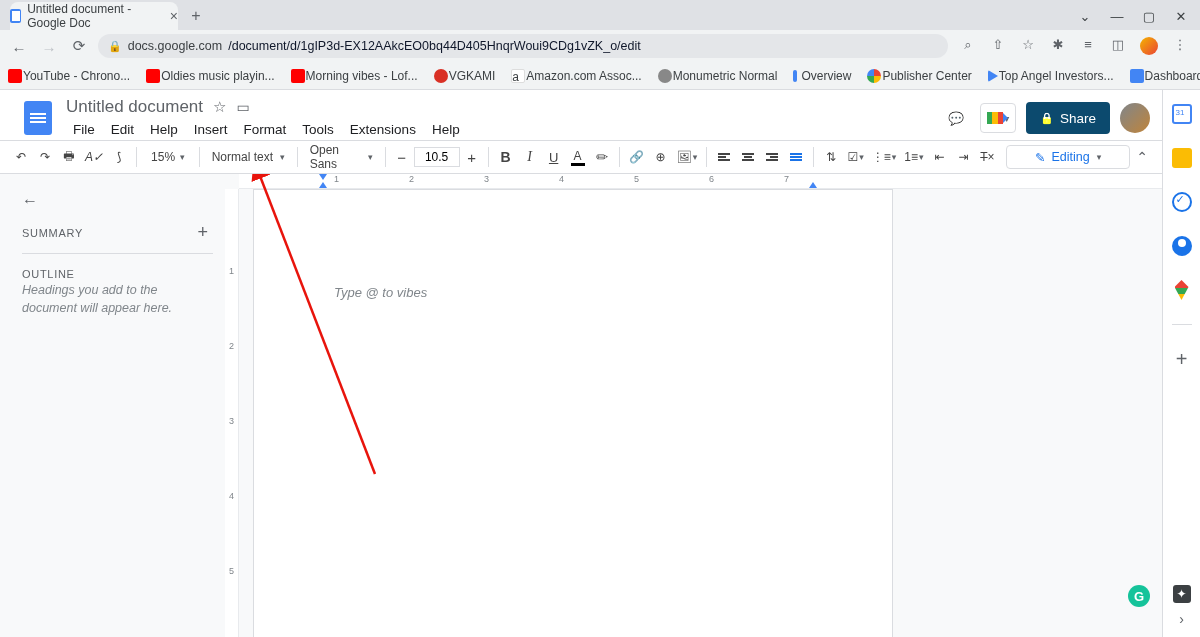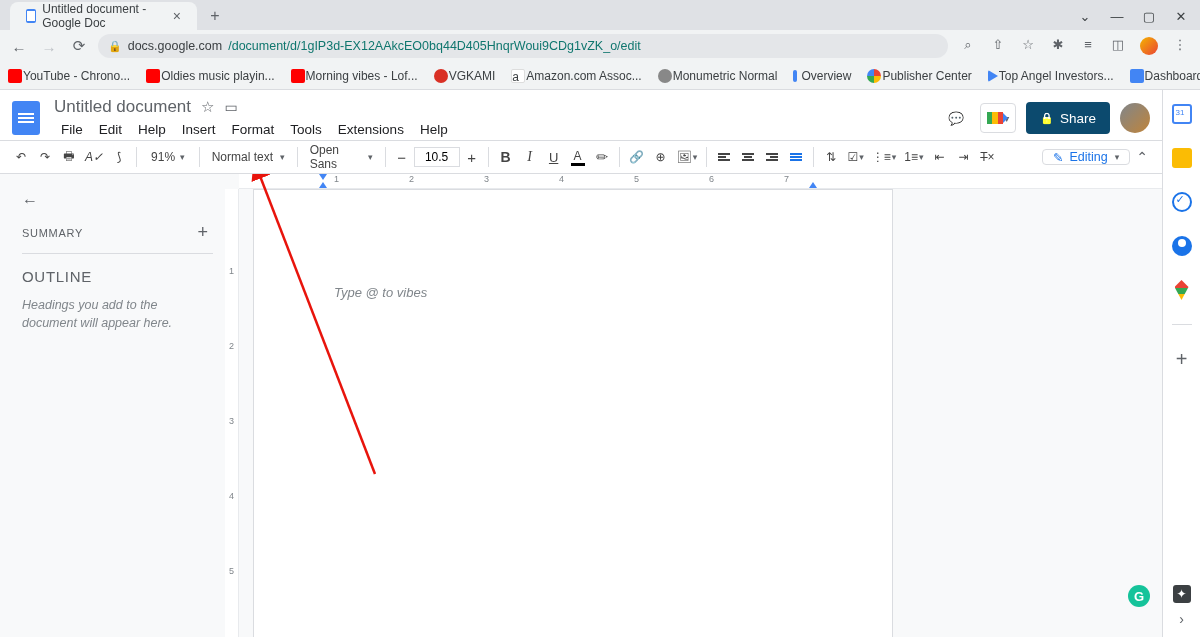--- a/index.html
+++ b/index.html
@@ -1,53 +1,53 @@
 <!DOCTYPE html>
 <html><head>
 <meta charset="utf-8">
 <style>
 * { box-sizing: border-box; margin: 0; padding: 0; }
 body { font-family: Arial, sans-serif; font-size: 13px; color: #202124; width: 1200px; height: 637px; overflow: hidden; background: #f1f3f4; }
 
 
 .chrome-top { background: #dfe1e5; height: 30px; display: flex; align-items: flex-end; padding-left: 10px; }
-.tab { background: #f1f3f4; height: 28px; width: 187px; border-radius: 8px 8px 0 0; display: flex; align-items: center; padding: 0 16px; font-size: 12px; color: #3c4043; gap: 6px; }
+.tab { background: #f1f3f4; height: 28px; width: 168px; border-radius: 8px 8px 0 0; display: flex; align-items: center; padding: 0 0; font-size: 12px; color: #3c4043; gap: 6px; }
 .tab .favicon { width: 14px; height: 14px; background: #4285f4; border-radius: 2px; display:flex;align-items:center;justify-content:center;}
 .tab .favicon::after{content:"";width:8px;height:10px;background:#fff;}
 .tab .close { margin-left: auto; font-size: 14px; color: #5f6368; cursor: pointer; }
 .newtab { width: 24px; height: 24px; display: flex; align-items: center; justify-content: center; font-size: 16px; color: #5f6368; margin-left: 6px; margin-bottom: 2px; cursor: pointer; }
 .win-controls { margin-left: auto; display: flex; gap: 18px; padding: 0 12px 6px 0; color: #3c4043; }
 .win-btn { width: 14px; text-align: center; cursor: pointer; }
 
 .addr-row { background: #f1f3f4; height: 32px; display: flex; align-items: center; padding: 0 8px; gap: 8px; }
 .nav-ico { width: 22px; height: 22px; display: flex; align-items: center; justify-content: center; color: #5f6368; font-size: 15px; cursor: pointer; }
 .nav-ico.disabled { color: #bdc1c6; cursor: default; }
 .omnibox { flex: 1; height: 24px; background: #e4e6e9; border-radius: 12px; display: flex; align-items: center; padding: 0 10px; font-size: 12.5px; color: #3c4043; gap: 6px; }
 .omnibox .lock { font-size: 11px; color: #5f6368; }
-.urlgrey { color: #0f766e; }
+.urlgrey { color: #0f172a; }
 .addr-right { display: flex; gap: 14px; color: #5f6368; padding: 0 4px; }
 .addr-right .ico { width: 16px; text-align: center; cursor: pointer; }
 .avatar-sm { width: 18px; height: 18px; border-radius: 50%; background: linear-gradient(135deg,#f4b400,#ea4335); }
 
 .bookmarks { background: #f1f3f4; height: 28px; border-bottom: 1px solid #dadce0; display: flex; align-items: center; padding: 0 8px; gap: 16px; font-size: 12px; color: #3c4043; }
 .bm { display: flex; align-items: center; gap: 1px; cursor: pointer; white-space: nowrap; }
 .bm-ico { width: 14px; height: 14px; border-radius: 2px; }
 .bm-ico.yt { background: #ff0000; }
 .bm-ico.vg { background: #d93025; border-radius:50%; }
 .bm-ico.az { background: #fff; border:1px solid #ddd; }
 .bm-ico.mo { background: #888; border-radius:50%; }
 .bm-ico.ov { background: #4285f4; width:4px;height:12px; margin-right:3px;}
 .bm-ico.gg { width:14px;height:14px;background:conic-gradient(#ea4335 0 25%,#fbbc05 0 50%,#34a853 0 75%,#4285f4 0);border-radius:50%;}
 .bm-ico.pl { width:0;height:0;border-left:10px solid #4285f4;border-top:6px solid transparent;border-bottom:6px solid transparent;}
 .bm-ico.db { background:#4285f4;}
 
 
 .docs-area { background: #fff; display: flex; height: calc(637px - 90px); }
 .docs-main { flex: 1; display: flex; flex-direction: column; min-width: 0; }
-.docs-header { height: 50px; display: flex; align-items: center; padding: 6px 12px 0 12px; }
+.docs-header { height: 50px; display: flex; align-items: center; padding: 6px 12px 0 24px; }
 .docs-logo { width: 28px; height: 34px; background: #4285f4; border-radius: 3px; margin-right: 14px; display:flex;flex-direction:column;justify-content:center;align-items:center;gap:2px;}
 .docs-logo::before,.docs-logo::after{content:"";width:16px;height:2px;background:#fff;}
 .docs-logo span{width:16px;height:2px;background:#fff;}
 .title-area { display: flex; flex-direction: column; }
 .title-row { display: flex; align-items: center; gap: 10px; }
 .doc-title { font-size: 17px; color: #5f6368; }
 .star { color: #5f6368; cursor: pointer; font-size: 15px; }
 .move { color: #5f6368; cursor: pointer; font-size: 14px; }
 .menus { display: flex; gap: 2px; font-size: 13.5px; color: #202124; margin-top: 2px; }
 .menus span { padding: 3px 7px; cursor: pointer; border-radius: 3px; }
@@ -78,32 +78,32 @@
 .highlight { font-size: 14px; transform: rotate(-45deg); }
 .align-ico { display: flex; flex-direction: column; gap: 1.5px; }
 .align-ico span { width: 12px; height: 1.5px; background: #444; }
 .align-ico.left span:nth-child(2){width:8px;}
 .align-ico.center span:nth-child(2){width:8px;align-self:center;}
 .align-ico.right span{align-self:flex-end;} .align-ico.right span:nth-child(2){width:8px;}
 .align-ico.just span{width:12px;}
 .align-ico.active span{background:#1a73e8;}
 .drop-sm{font-size:9px;color:#5f6368;margin-left:1px;}
 .spacer-tb { flex: 1; }
-.editing-dd { border: 1px solid #dadce0; border-radius: 4px; height: 16px; padding: 0 10px; display: flex; align-items: center; gap: 6px; color: #1a73e8; cursor: pointer; font-size:12.5px;}
+.editing-dd { border: 1px solid #dadce0; border-radius: 4px; height: 24px; padding: 0 28px; display: flex; align-items: center; gap: 6px; color: #1a73e8; cursor: pointer; font-size:12.5px;}
 .editing-dd::before { content: "✎"; }
 .chev-up { font-size: 14px; color: #5f6368; cursor: pointer; padding: 0 4px; }
 
 
 .content-row { flex: 1; display: flex; background: #f8f9fa; overflow: hidden; }
 .outline-panel { width: 225px; padding: 16px 12px 0 22px; font-size: 12px; color: #3c4043; }
 .outline-back { font-size: 16px; color: #5f6368; margin-bottom: 14px; cursor: pointer; }
 .outline-hdr { display: flex; justify-content: space-between; align-items: center; font-size: 11px; letter-spacing: .7px; color: #5f6368; padding-bottom: 10px;}
 .outline-hdr .plus { font-size: 18px; color: #5f6368; cursor: pointer; }
 .outline-div{height:1px;background:#dadce0;margin-bottom:14px;}
-.outline-sub { font-size: 15px; letter-spacing: .7px; color: #5f6368; margin-bottom: 12px; }
+.outline-sub { font-size: 11px; letter-spacing: .7px; color: #5f6368; margin-bottom: 2px; }
 .outline-empty { font-style: italic; color: #80868b; font-size: 12.5px; line-height: 1.4; }
 
 .doc-surface { flex: 1; position: relative; overflow: hidden; }
 .vruler { position: absolute; left: 0; top: 15px; width: 14px; bottom: 0; background: #fff; border-right: 1px solid #e8eaed; font-size: 9px; color: #80868b; }
 .vruler div { height: 75px; display: flex; align-items: flex-start; justify-content: center; padding-top: 2px; }
 .hruler { position: absolute; left: 14px; right: 0; top: 0; height: 15px; background: #fff; border-bottom: 1px solid #e8eaed; font-size: 9px; color: #80868b; display: flex; padding-left: 95px; }
 .hruler div { width: 75px; text-align: left; }
 .hruler .marker{position:absolute;width:0;height:0;border-left:4px solid transparent;border-right:4px solid transparent;}
 .hruler .marker.down{border-top:6px solid #4285f4;top:0;}
 .hruler .marker.up{border-bottom:6px solid #4285f4;bottom:0;}
@@ -252,21 +252,21 @@
     </div>
 
     <div class="toolbar">
       <div class="tb-btn">↶</div>
       <div class="tb-btn">↷</div>
       <div class="tb-btn">🖶</div>
       <div class="tb-btn" style="font-style:italic">A✓</div>
       <div class="tb-btn">⟆</div>
       <div class="sep"></div>
       <div class="zoom">
-          <span>91%</span>
+          <span>15%</span>
           <span class="drop-sm">▾</span>
         </div>
       <div class="sep"></div>
       <div class="style-dd">
           <span>Normal text</span>
           <span class="drop-sm">▾</span>
         </div>
       <div class="sep"></div>
       <div class="font-dd">
           <span>Open Sans</span>

